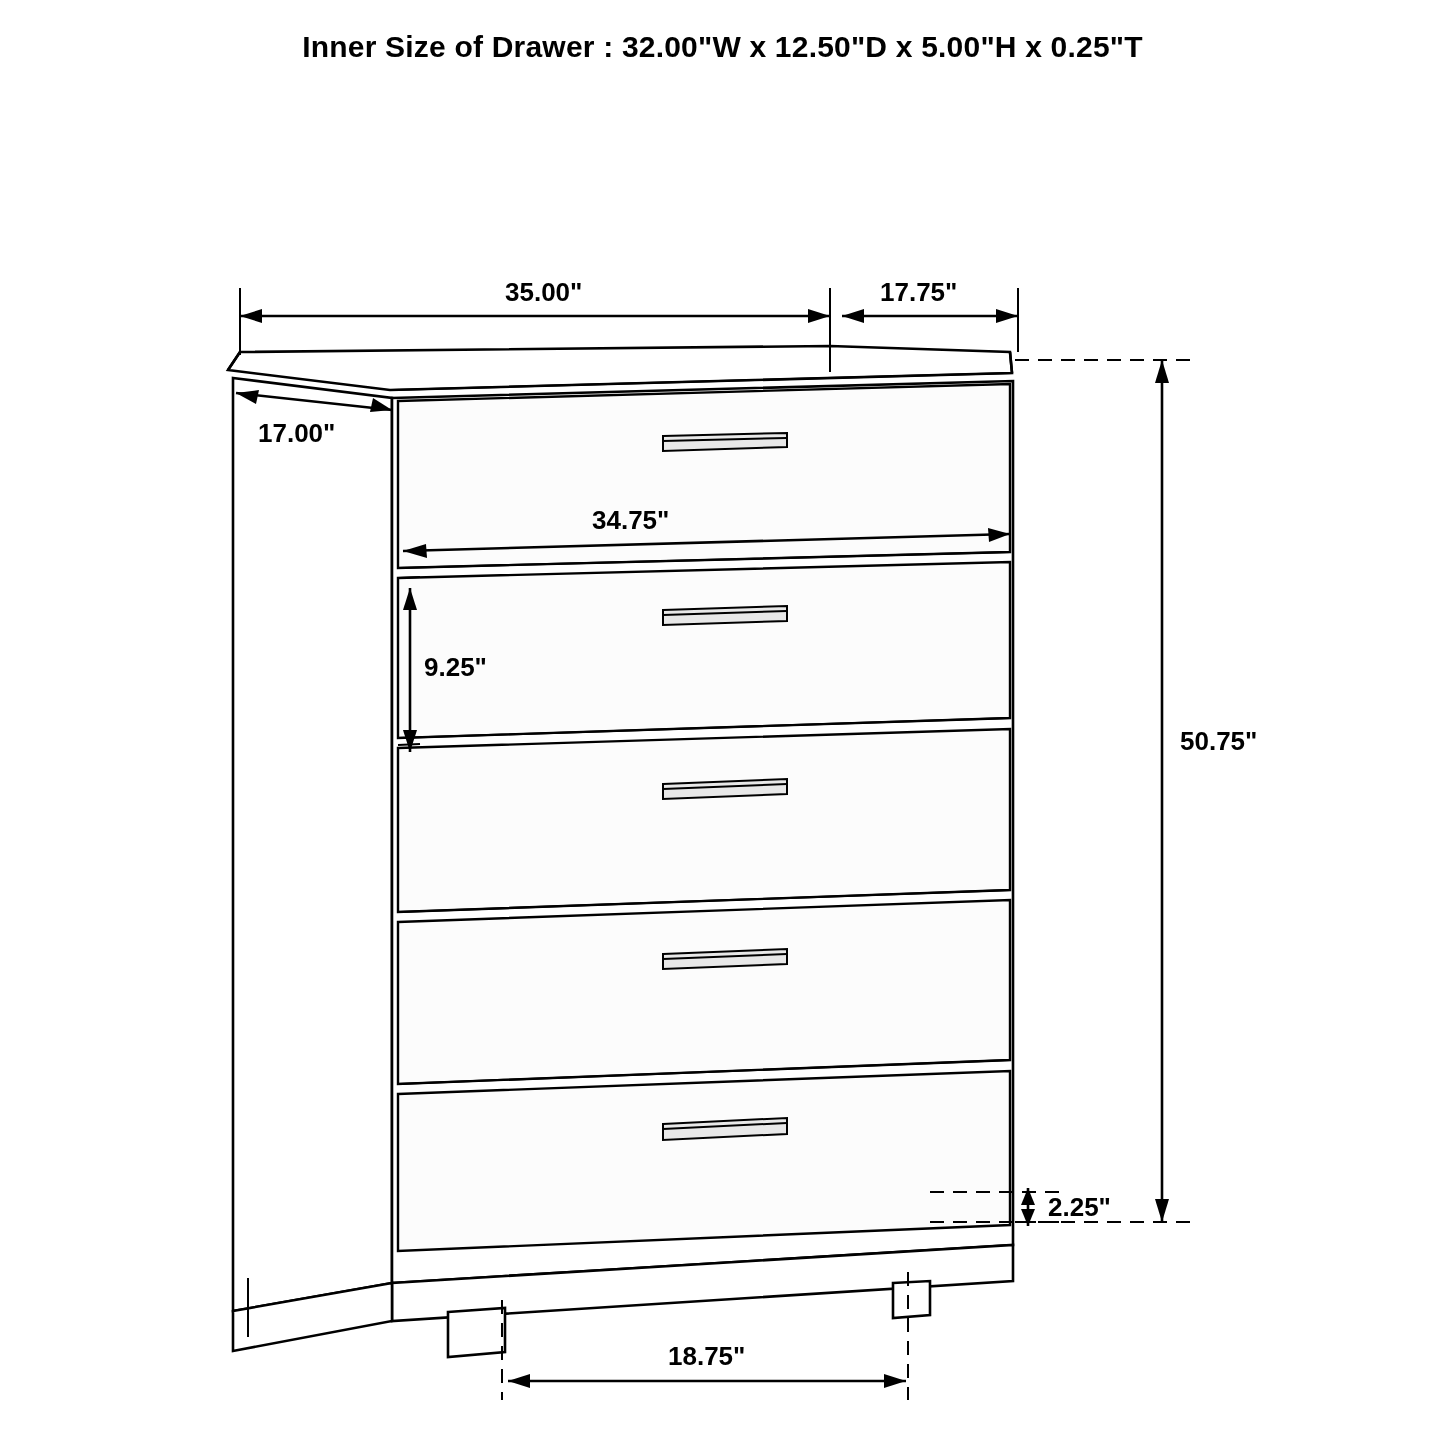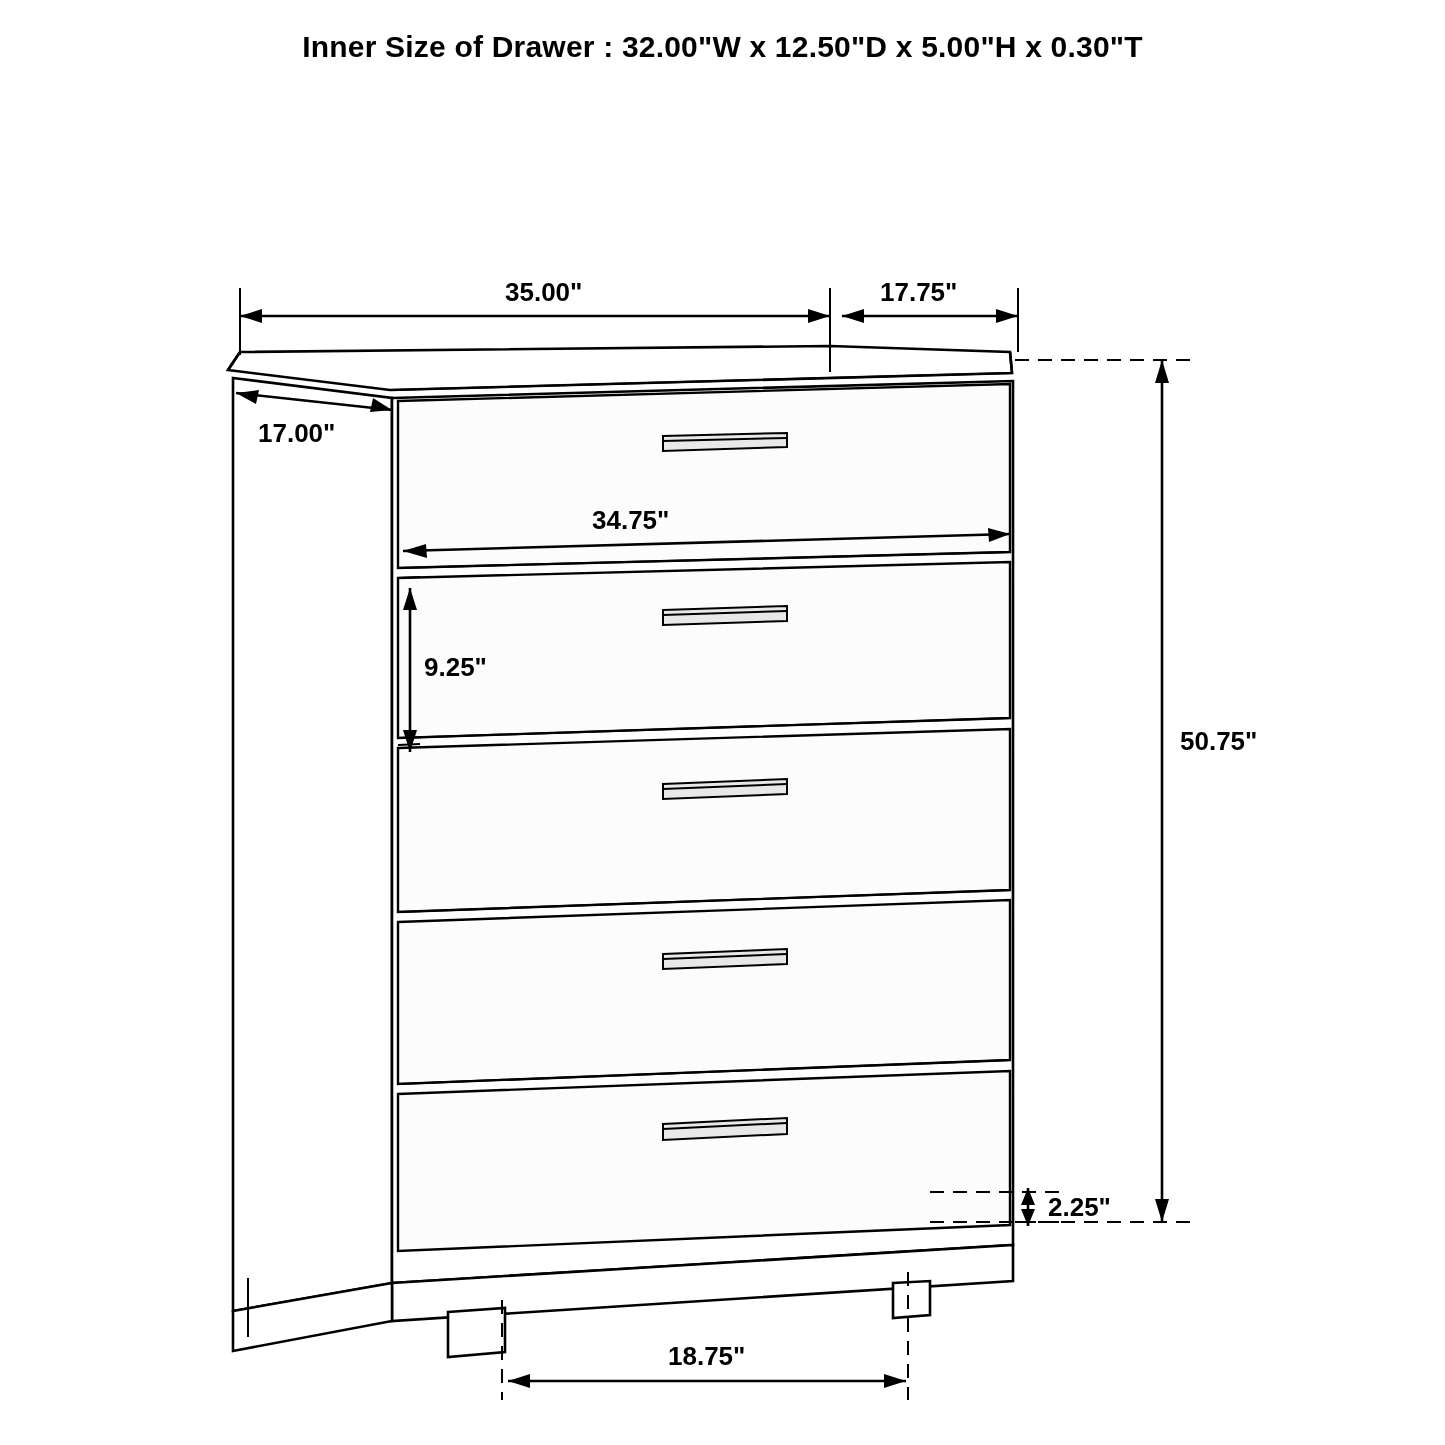--- a/index.html
+++ b/index.html
@@ -46,21 +46,21 @@
   .body-fill { fill: #ffffff; stroke: #000000; stroke-width: 2.6; }
   .panel-fill { fill: #fcfcfc; stroke: #000000; stroke-width: 2.4; }
   .handle { fill: #e8e8e8; stroke: #000000; stroke-width: 2; }
   .dash { stroke: #000000; stroke-width: 2; stroke-dasharray: 14 9; fill: none; }
 </style>
 </head>
 <body>
 
 <div id="stage">
 
-  <div id="title">Inner Size of Drawer : 32.00"W x 12.50"D x 5.00"H x 0.30"T</div>
+  <div id="title">Inner Size of Drawer : 32.00"W x 12.50"D x 5.00"H x 0.25"T</div>
 
   <svg id="drawing" viewBox="0 0 1445 1445">
 
     <polygon class="body-fill" points="233,378 392,398 392,1283 233,1311"></polygon>
 
     <polygon class="body-fill" points="392,398 1013,381 1013,1245 392,1283"></polygon>
 
     <polygon class="body-fill" points="228,370 390,390 1012,373 1010,352 830,346 240,352"></polygon>
     <polyline class="line med" points="228,370 240,352"></polyline>
     <polyline class="line med" points="1012,373 1010,352"></polyline>

